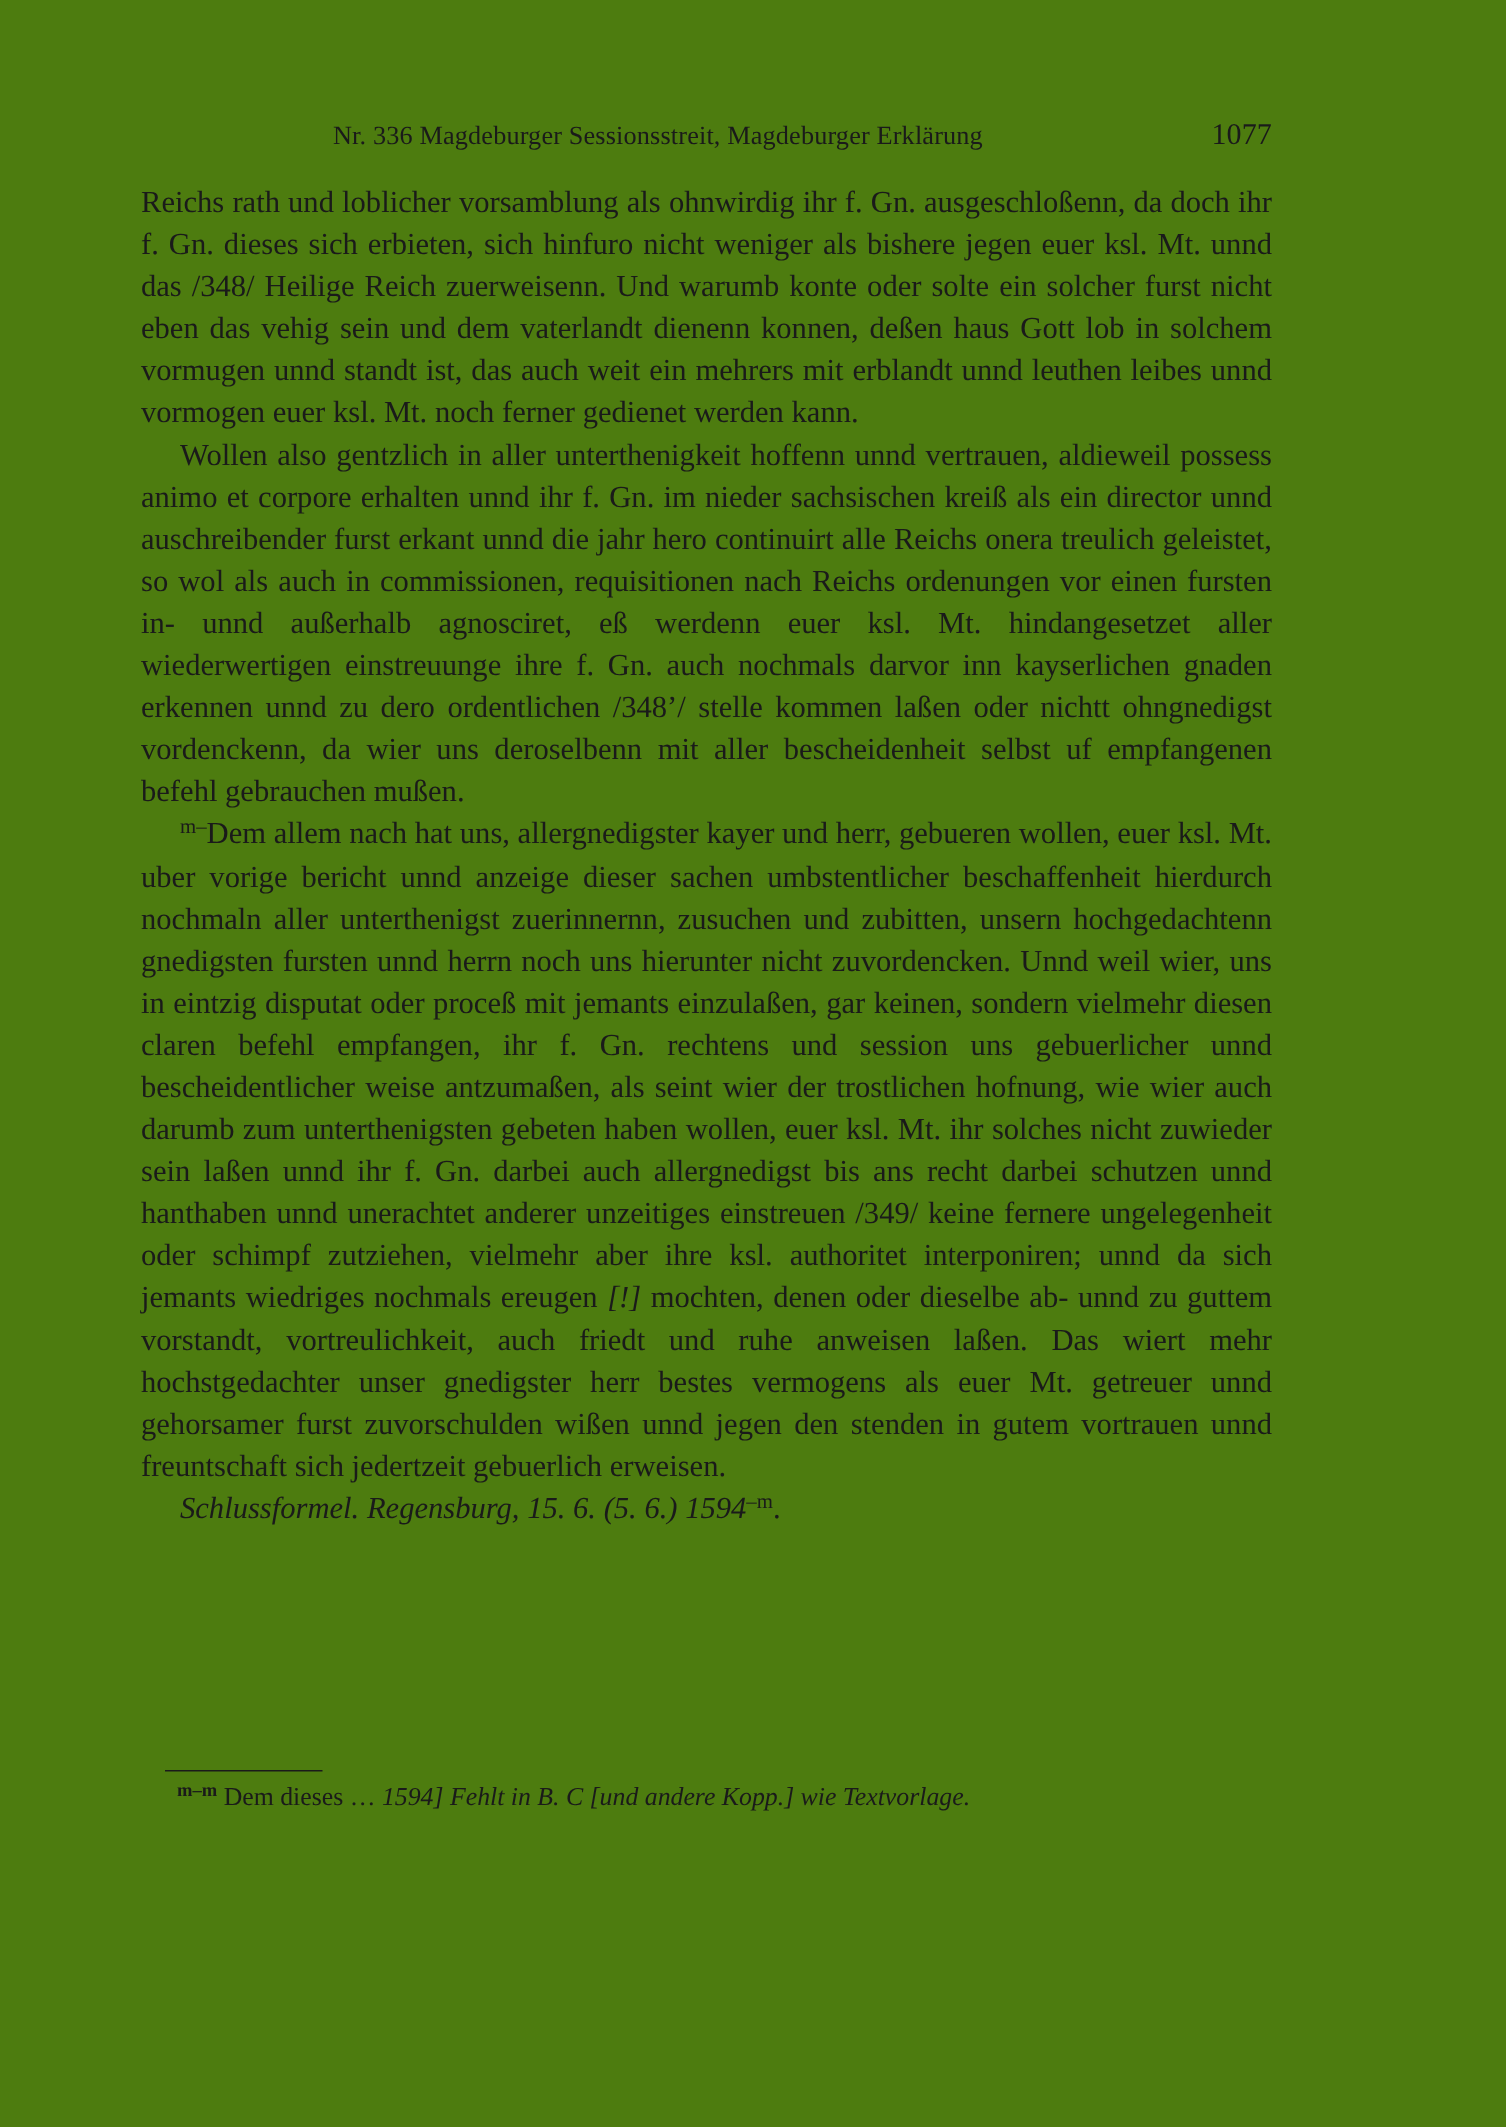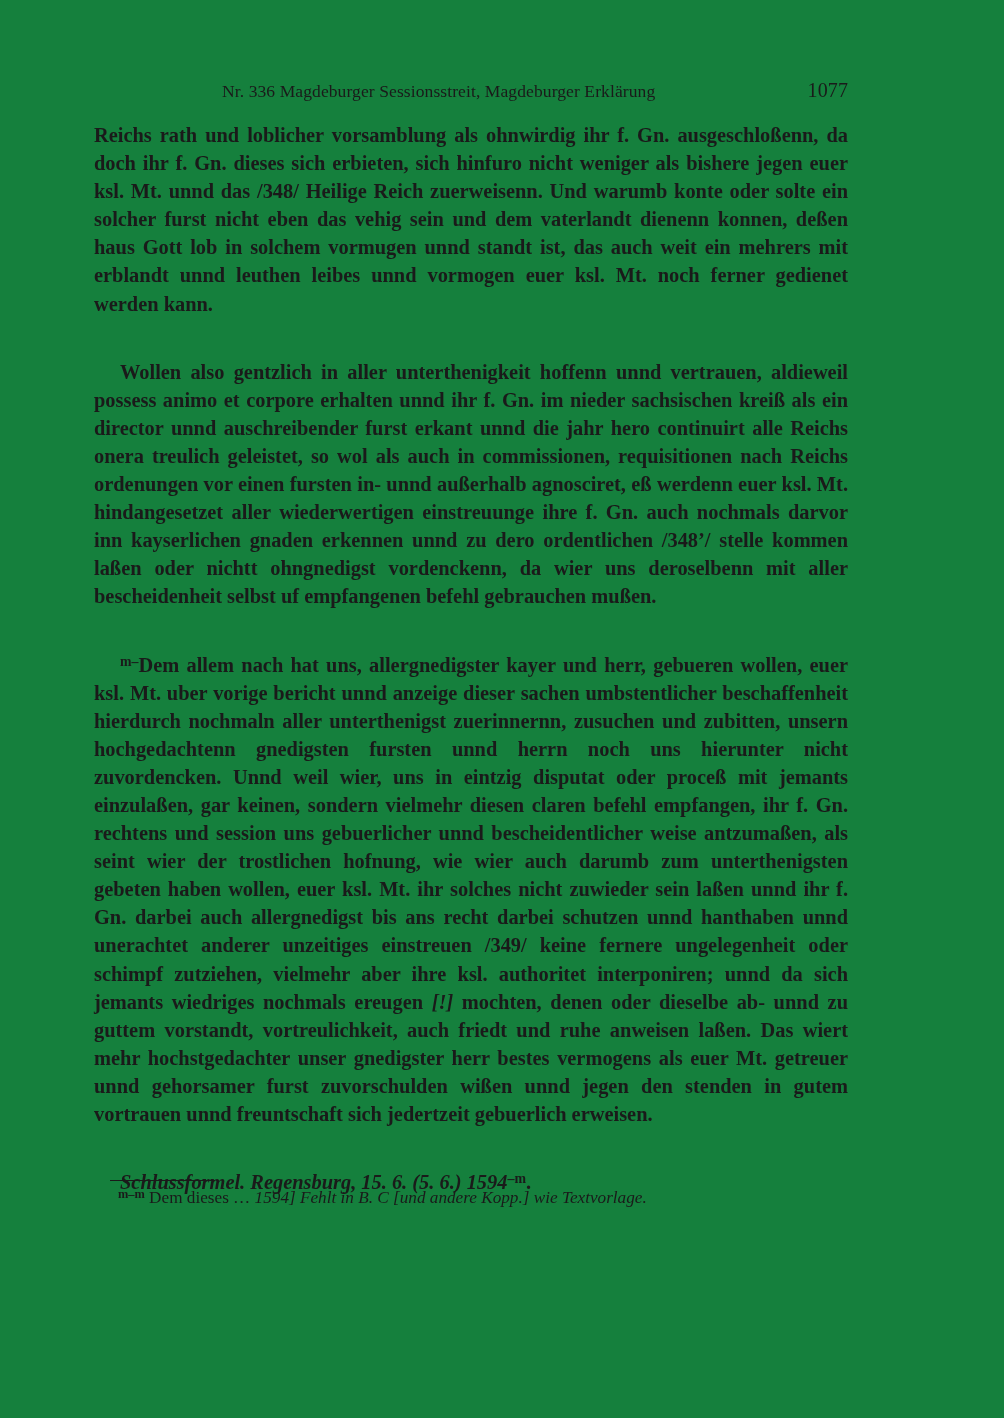--- a/index.html
+++ b/index.html
@@ -8,21 +8,21 @@
     background: #ffffff;
   }
   body {
     font-family: "Liberation Serif", "DejaVu Serif", serif;
     color: #1a1a1a;
   }
   .page {
     position: relative;
     width: 1004px;
     height: 1418px;
-    background: #15803d;
+    background: #4d7c0f;
     overflow: hidden;
   }
 
   
   .running-head {
     position: absolute;
     left: 94px;
     top: 78px;
     width: 754px;
     display: flex;
@@ -43,29 +43,27 @@
   .textblock {
     position: absolute;
     left: 94px;
     top: 121px;
     width: 754px;
     font-size: 20.4px;
     line-height: 28.1px;
     text-align: justify;
     text-justify: inter-word;
     hyphens: none;
-    font-weight: bold;
   }
   .textblock p {
     margin: 0;
     text-indent: 0;
   }
   .textblock p.indent {
     text-indent: 26px;
-    margin-top: 40px;
   }
   .textblock p:last-child {
     text-align: left;
   }
   .it { font-style: italic; }
   sup.note {
     font-size: 0.68em;
     vertical-align: 0.46em;
     line-height: 0;
     font-style: normal;

